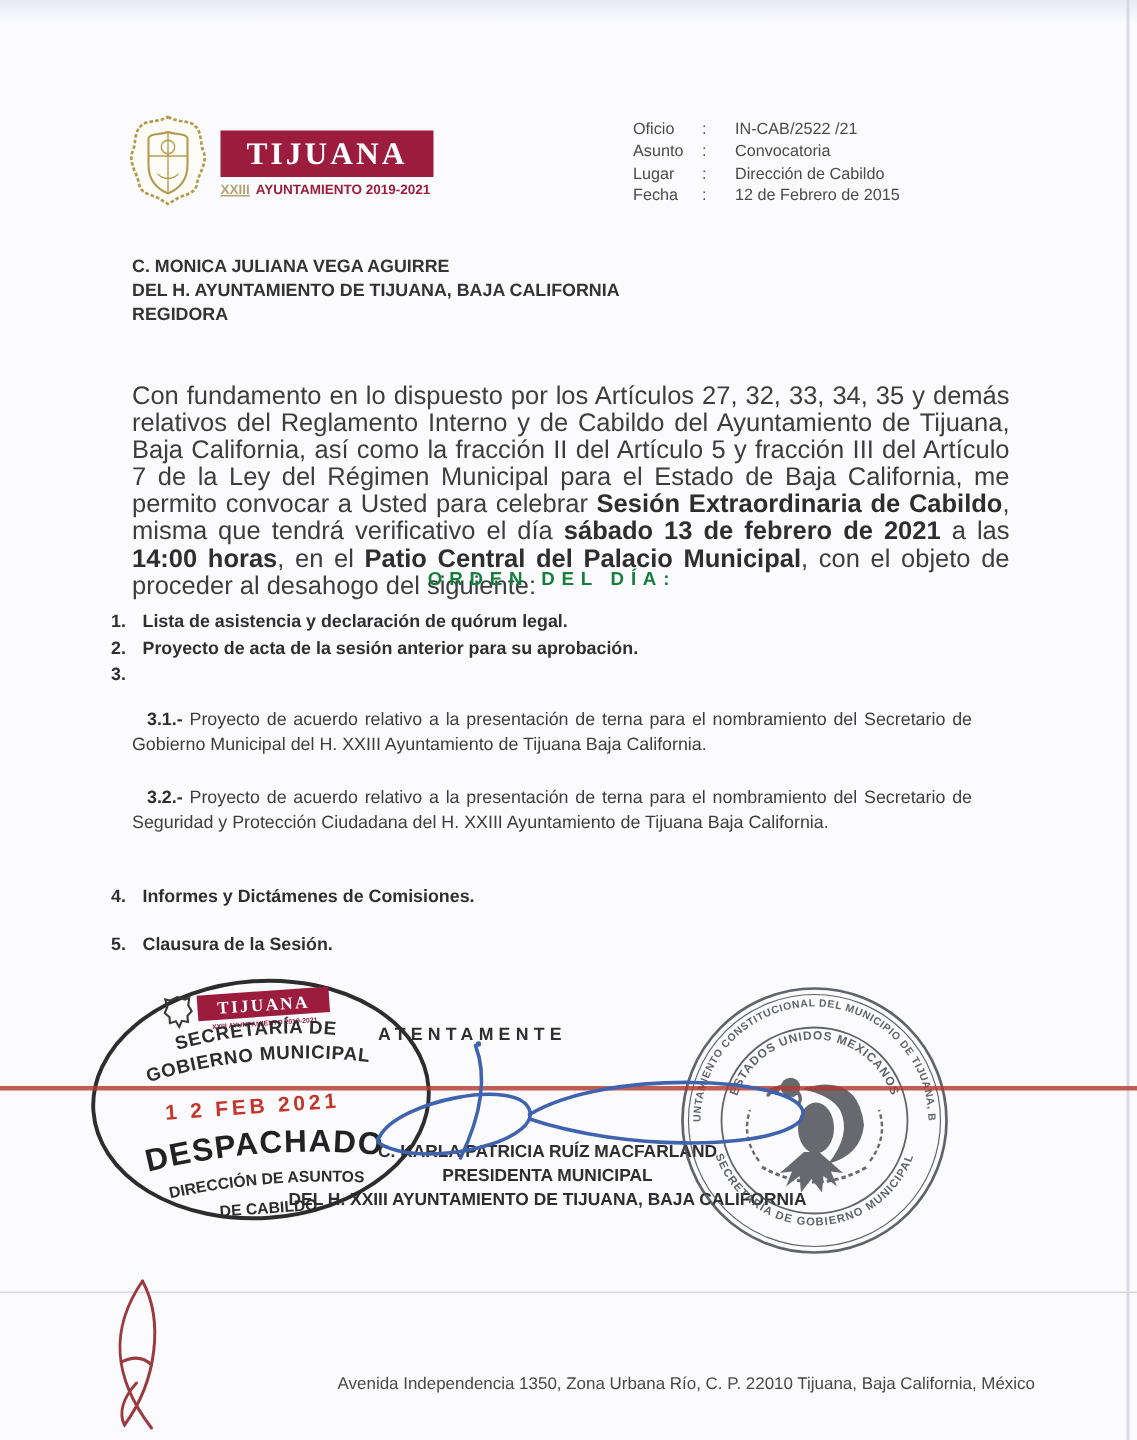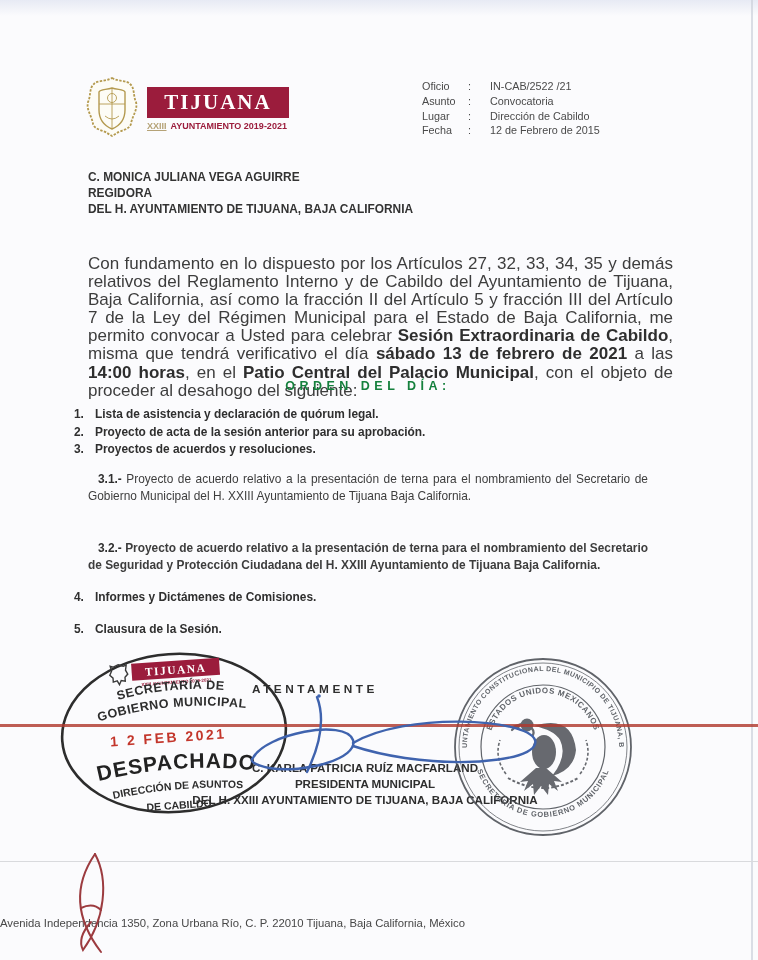--- a/index.html
+++ b/index.html
@@ -41,41 +41,41 @@
         font-size:12.5px;font-weight:bold;letter-spacing:4.5px;color:#15803d;}
 
   .orden-list{position:absolute;left:74px;top:406px;font-size:11.9px;font-weight:bold;
         color:#2f2f2f;line-height:17.6px;}
   .orden-item{display:flex;}
   .orden-item .num{width:21px;}
 
   .subitem{position:absolute;left:88px;width:560px;font-size:11.9px;color:#3d3d3d;
         line-height:17.2px;text-align:justify;text-indent:10px;}
   .subitem b{color:#2e2e2e;}
-  .sub1{top:471px;} .sub2{top:540px;font-weight:bold;}
+  .sub1{top:471px;} .sub2{top:523px;}
 
   .item-late{position:absolute;left:74px;font-size:11.9px;font-weight:bold;color:#2f2f2f;display:flex;}
   .item-late .num{width:21px;}
   .i4{top:590px;} .i5{top:622px;}
 
   
   .atentamente{position:absolute;left:252px;top:682px;width:215px;text-align:left;
         font-size:11.8px;font-weight:bold;letter-spacing:3.5px;color:#2f2f2f;}
   .signer{position:absolute;left:170px;top:760px;width:390px;text-align:center;
         font-size:11.6px;font-weight:bold;color:#2e2e2e;line-height:16.2px;z-index:2;}
 
   .redline{position:absolute;left:0;top:724px;width:758px;height:2.5px;
         background:rgba(176,57,46,.82);z-index:4;}
 
   .stamp{position:absolute;left:58px;top:650px;z-index:3;transform:rotate(-4deg);}
   .seal{position:absolute;left:448px;top:652px;z-index:3;opacity:.88;}
   .signature{position:absolute;left:235px;top:688px;z-index:5;}
   .penmark{position:absolute;left:55px;top:846px;z-index:3;}
 
-  .footer{position:absolute;left:0;top:917px;width:690px;text-align:left;
+  .footer{position:absolute;left:0;top:917px;width:690px;text-align:right;
         font-size:11.3px;color:#474747;}
 </style>
 </head>
 <body>
 
 <div class="page">
   <div class="edge-top"></div>
   <div class="edge-right"></div>
   <div class="faint-line"></div>
 
@@ -112,40 +112,39 @@
     </div>
     <div class="hrow">
       <span class="lbl">Fecha</span>
       <span class="sep">:</span>
       <span class="val">12 de Febrero de 2015</span>
     </div>
   </div>
 
   <div class="addr">
     <div>C. MONICA JULIANA VEGA AGUIRRE</div>
+    <div>DEL H. AYUNTAMIENTO DE TIJUANA, BAJA CALIFORNIA</div>
     <div>REGIDORA</div>
-    <div>DEL H. AYUNTAMIENTO DE TIJUANA, BAJA CALIFORNIA</div>
   </div>
 
   <div class="bodytxt"><span>Con fundamento en lo dispuesto por los Artículos 27, 32, 33, 34, 35 y demás relativos del Reglamento Interno y de Cabildo del Ayuntamiento de Tijuana, Baja California, así como la fracción II del Artículo 5 y fracción III del Artículo 7 de la Ley del Régimen Municipal para el Estado de Baja California,  me permito convocar a Usted para celebrar </span><b>Sesión Extraordinaria de Cabildo</b><span>, misma que tendrá verificativo el día </span><b>sábado 13 de febrero de 2021</b><span> a las </span><b>14:00 horas</b><span>, en el </span><b>Patio Central del Palacio Municipal</b><span>, con el objeto de proceder al desahogo del siguiente:</span></div>
 
   <div class="orden-title">ORDEN DEL DÍA:</div>
 
   <div class="orden-list">
     <div class="orden-item">
       <span class="num">1.</span>
       <span>Lista de asistencia y declaración de quórum legal.</span>
     </div>
     <div class="orden-item">
       <span class="num">2.</span>
       <span>Proyecto de acta de la sesión anterior para su aprobación.</span>
     </div>
     <div class="orden-item">
       <span class="num">3.</span>
-      <span>Proyectos de acuerdos y resoluciones.</span>
     </div>
   </div>
 
   <div class="subitem sub1"><b>3.1.-</b> <span>Proyecto de acuerdo relativo a la presentación de terna para el nombramiento del Secretario de Gobierno Municipal del H. XXIII Ayuntamiento de Tijuana Baja California.</span></div>
   <div class="subitem sub2"><b>3.2.-</b> <span>Proyecto de acuerdo relativo a la presentación de terna para el nombramiento del Secretario de Seguridad y Protección Ciudadana del H. XXIII Ayuntamiento de Tijuana Baja California.</span></div>
 
   <div class="item-late i4">
     <span class="num">4.</span>
     <span>Informes y Dictámenes de Comisiones.</span>
   </div>

